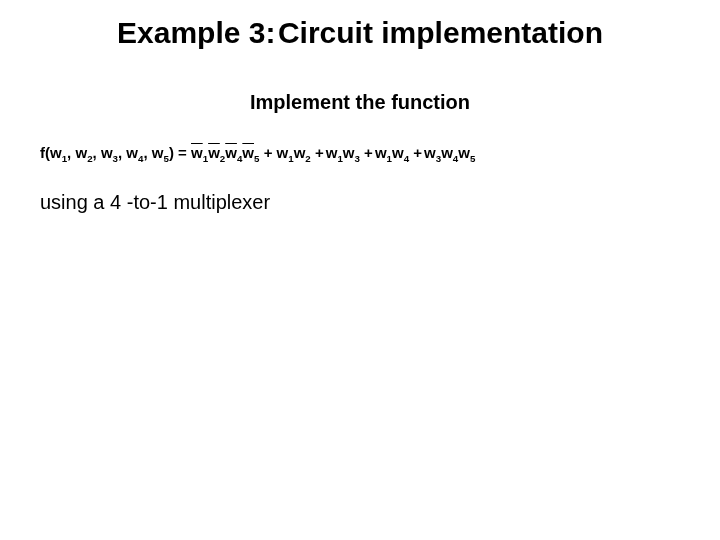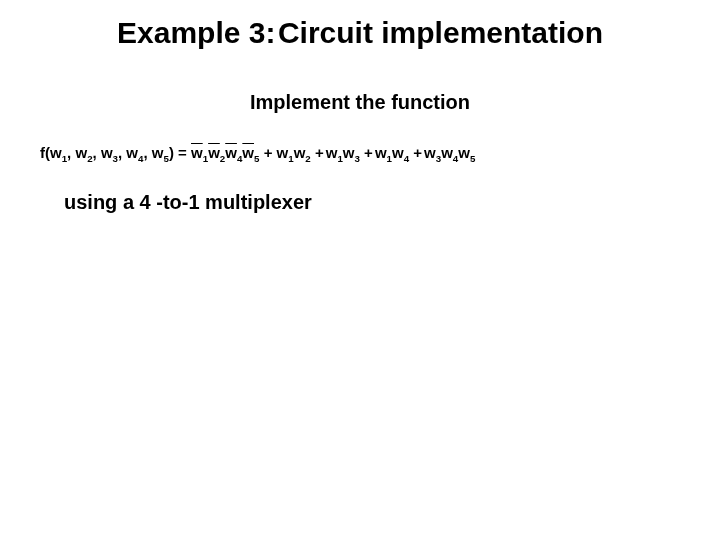--- a/index.html
+++ b/index.html
@@ -32,22 +32,21 @@
     text-align: center;
   }
   .eq {
     font-size: 15px;
     font-weight: bold;
     margin-bottom: 30px;
     white-space: nowrap;
   }
   .line3 {
     font-size: 20px;
-    font-weight: bold;
-    margin-left: 24px;
+    font-weight: normal;
   }
   sub {
     font-size: 0.65em;
     vertical-align: sub;
     line-height: 0;
   }
   .ov {
     text-decoration: overline;
   }
   

